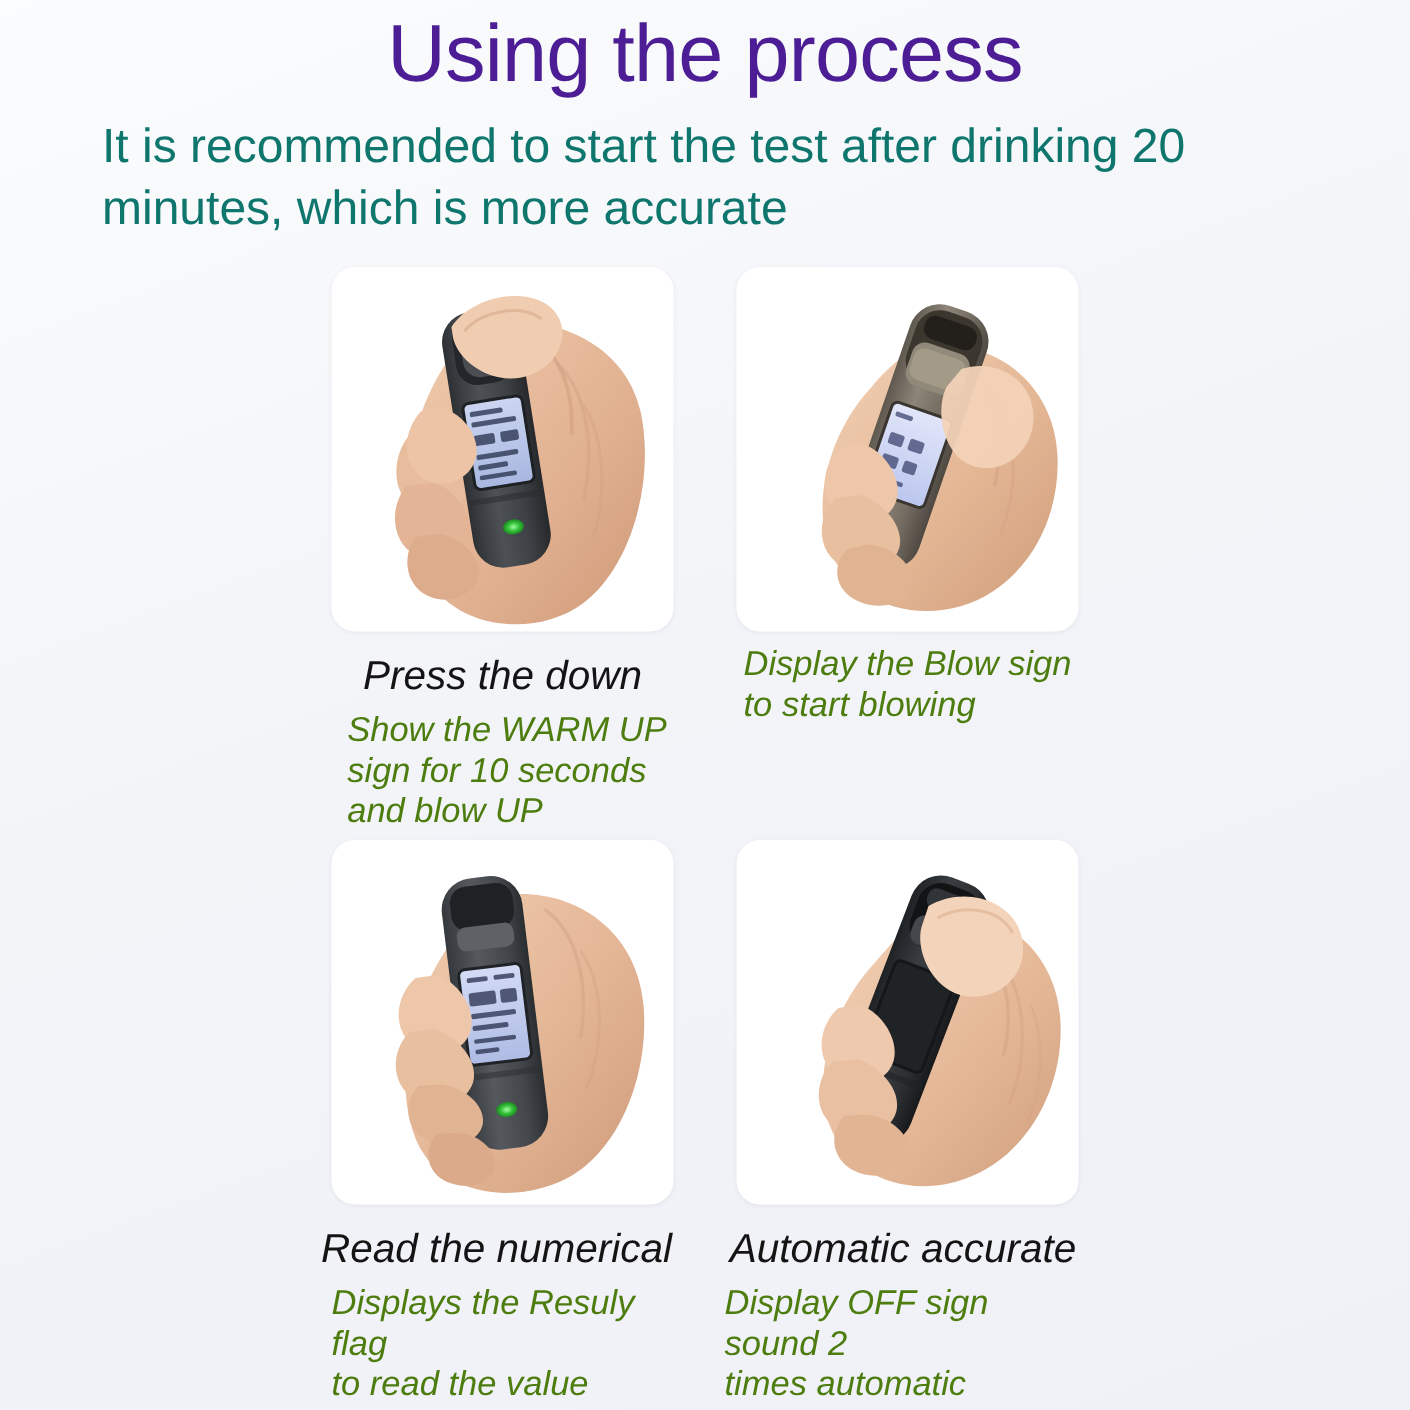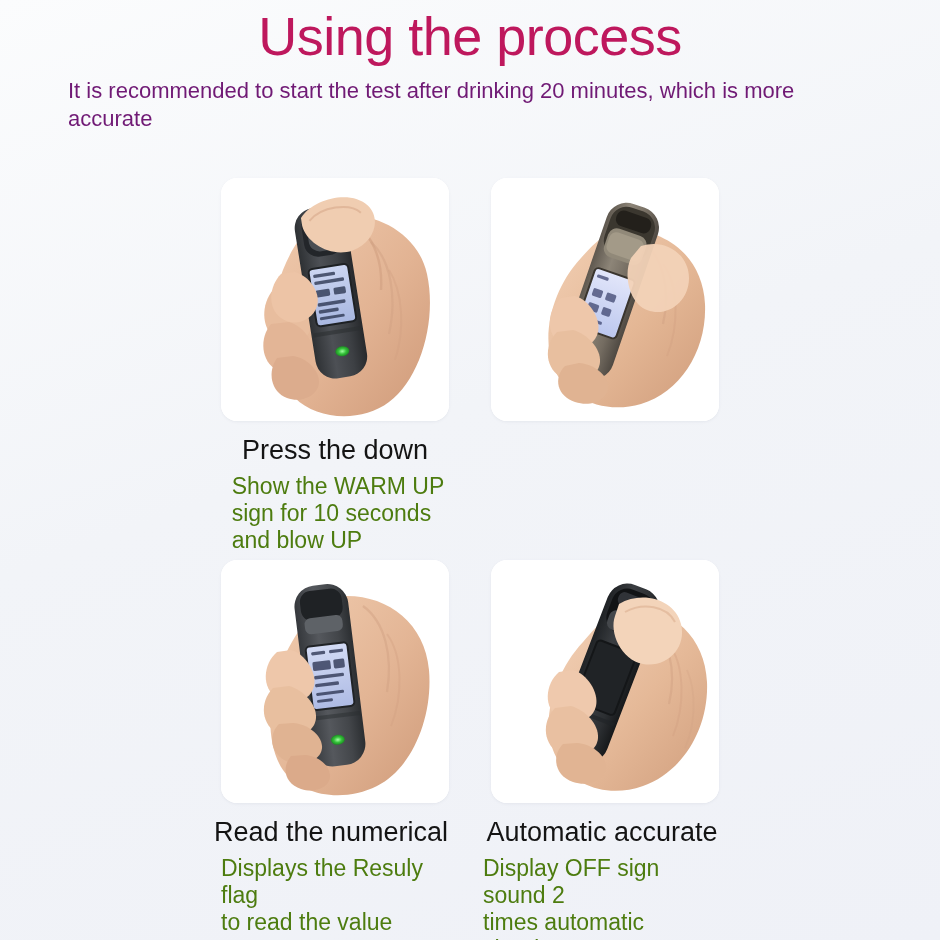--- a/index.html
+++ b/index.html
@@ -26,44 +26,45 @@
   
   .header {
     padding-top: 8px;
   }
   .title {
     font-size: 54px;
     font-weight: 300;
     letter-spacing: -0.5px;
     text-align: center;
     line-height: 1.05;
-    color: #be185d;
+    color: #4c1d95;
     margin: 0;
   }
   .subtitle {
     margin: 12px 0 0 68px;
     width: 815px;
-    font-size: 22px;
+    font-size: 32px;
     font-weight: 400;
     line-height: 1.28;
-    color: #701a75;
+    color: #0f766e;
     text-align: left;
   }
 
   
   .grid {
     position: absolute;
     top: 178px;
     left: 0;
     width: 940px;
   }
   .row {
     display: flex;
     justify-content: center;
     gap: 42px;
+    font-style: italic;
   }
   .row.row-2 {
     margin-top: 6px;
   }
   .cell {
     width: 228px;
     display: flex;
     flex-direction: column;
     align-items: center;
   }
@@ -244,20 +245,22 @@
               <rect x="106" y="180" width="14" height="4" rx="1.6" fill="#5a544b"></rect>
             </g>
 
             <path d="M70 120 C56 132 54 156 70 166 C86 176 104 168 107 154 C110 140 98 122 84 118 Z" fill="#eec7aa"></path>
             <path d="M66 154 C52 168 54 192 72 200 C90 208 108 198 109 184 C110 170 96 156 82 152 Z" fill="#e8bf9f"></path>
             <path d="M74 188 C62 200 66 218 84 224 C102 230 118 220 117 208 C116 196 102 186 88 185 Z" fill="#e0b392"></path>
 
             <path d="M150 68 C174 60 198 76 198 100 C198 124 176 140 156 132 C138 125 132 96 140 80 Z" fill="#f2d2b7" opacity="0.95"></path>
           </svg>
         </div>
+        <div class="cap-body">Display the Blow sign
+to start blowing</div>
       </div>
     </div>
 
     <div class="row row-2">
 
       <div class="cell cell-3">
         <div class="photo-card">
           <svg viewBox="0 0 228 243">
             <defs>
               <linearGradient id="skin3" x1="0" y1="0" x2="1" y2="1">

